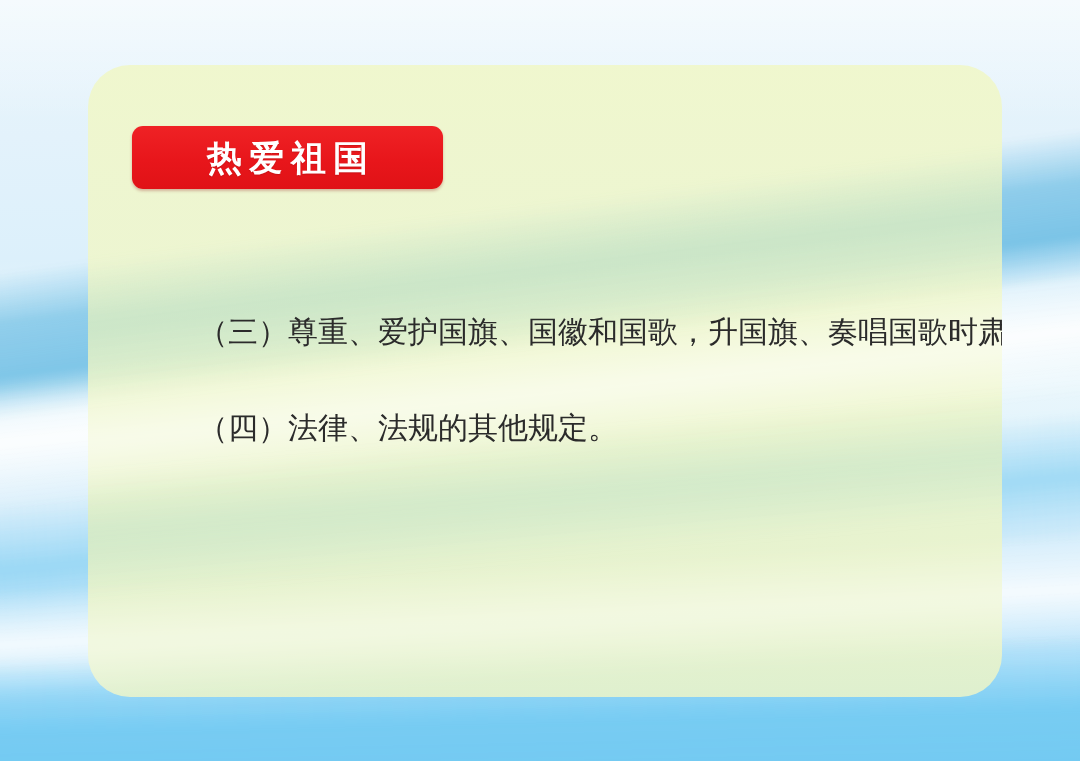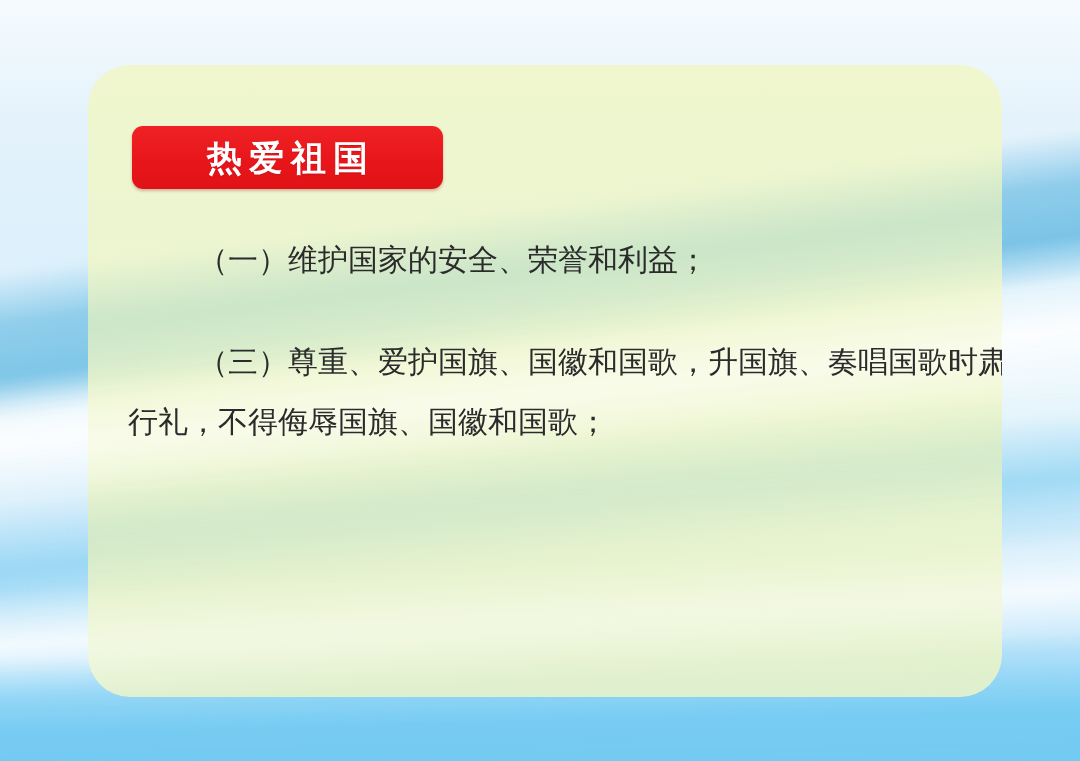--- a/index.html
+++ b/index.html
@@ -209,31 +209,30 @@
     <div class="card-sheen sheen-2"></div>
     <div class="card-sheen sheen-3"></div>
     <div class="card-sheen sheen-4"></div>
 
     <div class="badge">
       <span class="badge-text">热爱祖国</span>
     </div>
 
     <div class="body-text">
 
-      <p class="para para-indent">（一）维护国家的安全、荣誉和利益；</p>
 
       <div class="spacer-36"></div>
 
 
       <div class="spacer-36"></div>
 
       <p class="para para-indent">（三）尊重、爱护国旗、国徽和国歌，升国旗、奏唱国歌时肃立</p>
 
       <div class="spacer-30"></div>
 
-      <p class="para para-flow">行礼，不得侮辱国旗、国徽和国歌；</p>
 
       <div class="spacer-36"></div>
 
+      <p class="para para-indent">（四）法律、法规的其他规定。</p>
 
     </div>
   </div>
 </div>
 
 </body></html>

